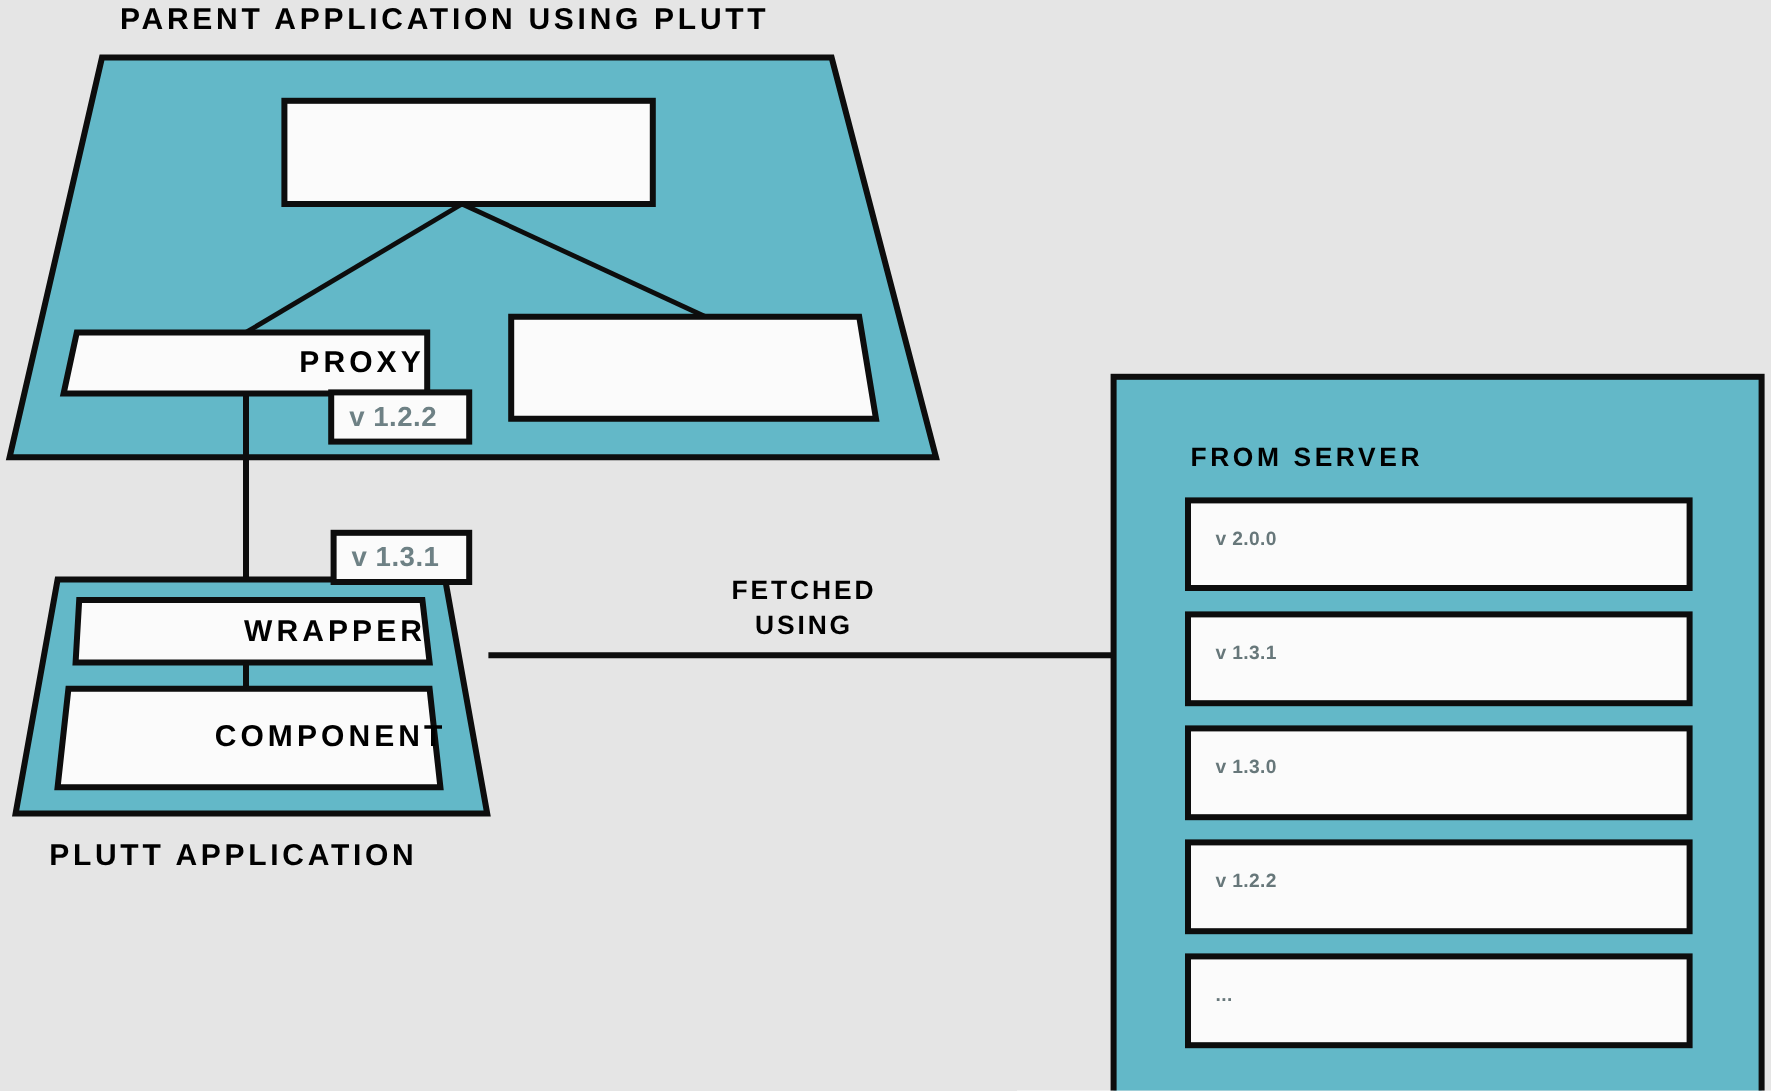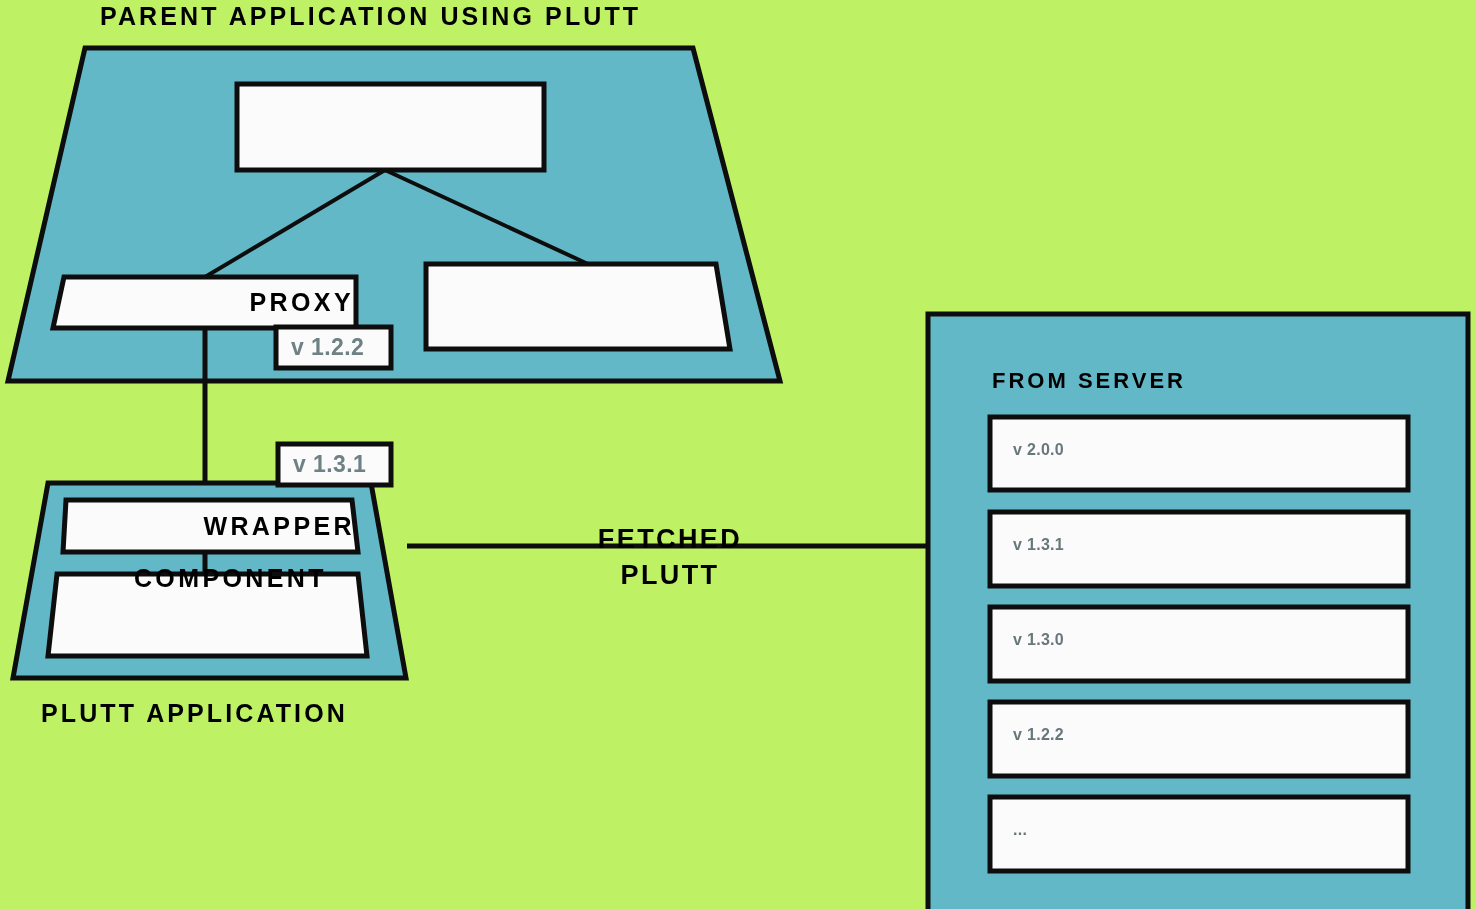--- a/index.html
+++ b/index.html
@@ -8,21 +8,21 @@
     padding: 0;
     background: #ffffff;
   }
   body {
     font-family: "Liberation Sans", sans-serif;
   }
   #stage {
     position: relative;
     width: 1476px;
     height: 909px;
-    background: #bef264;
+    background: #e5e5e5;
     overflow: hidden;
     text-decoration: underline;
   }
   #vector-layer {
     position: absolute;
     left: 0;
     top: 0;
     width: 1476px;
     height: 909px;
   }
@@ -40,25 +40,24 @@
   .box-label {
     font-size: 25px;
     letter-spacing: 3.4px;
     text-align: right;
   }
   .server-heading {
     font-size: 22px;
     letter-spacing: 3.0px;
   }
   .edge-label {
-    font-size: 27px;
+    font-size: 22px;
     letter-spacing: 2.4px;
     line-height: 1.32;
     text-align: center;
-    margin-top: 45px;
   }
   .version-pill-text {
     position: absolute;
     font-size: 23px;
     font-weight: bold;
     color: #6e8185;
     letter-spacing: 0.4px;
     white-space: nowrap;
     font-family: "Liberation Sans", sans-serif;
   }
@@ -120,27 +119,27 @@
   <div class="lbl heading" style="left:100px; top:2px;">PARENT APPLICATION USING PLUTT</div>
 
   <div class="lbl box-label" style="left:54px; top:288px; width:300px;">PROXY</div>
 
   <div class="version-pill-text" style="left:291px; top:334px;">v 1.2.2</div>
 
   <div class="version-pill-text" style="left:293px; top:451px;">v 1.3.1</div>
 
   <div class="lbl box-label" style="left:63px; top:512px; width:292px;">WRAPPER</div>
 
-  <div class="lbl box-label" style="left:55px; top:564px; width:272px;">COMPONENT</div>
+  <div class="lbl box-label" style="left:55px; top:600px; width:272px;padding-left:45px;">COMPONENT</div>
 
   <div class="lbl heading" style="left:41px; top:699px;text-align:center;">PLUTT APPLICATION</div>
 
   <div class="lbl edge-label" style="left:520px; top:477px; width:300px;">
     <div>FETCHED</div>
-    <div>PLUTT</div>
+    <div>USING</div>
   </div>
 
   <div class="lbl server-heading" style="left:992px; top:368px;">FROM SERVER</div>
 
   <div class="server-version-text" style="left:1013px; top:441px;">v 2.0.0</div>
   <div class="server-version-text" style="left:1013px; top:536px;">v 1.3.1</div>
   <div class="server-version-text" style="left:1013px; top:631px;">v 1.3.0</div>
   <div class="server-version-text" style="left:1013px; top:726px;">v 1.2.2</div>
   <div class="server-version-text" style="left:1013px; top:821px;">...</div>
 

